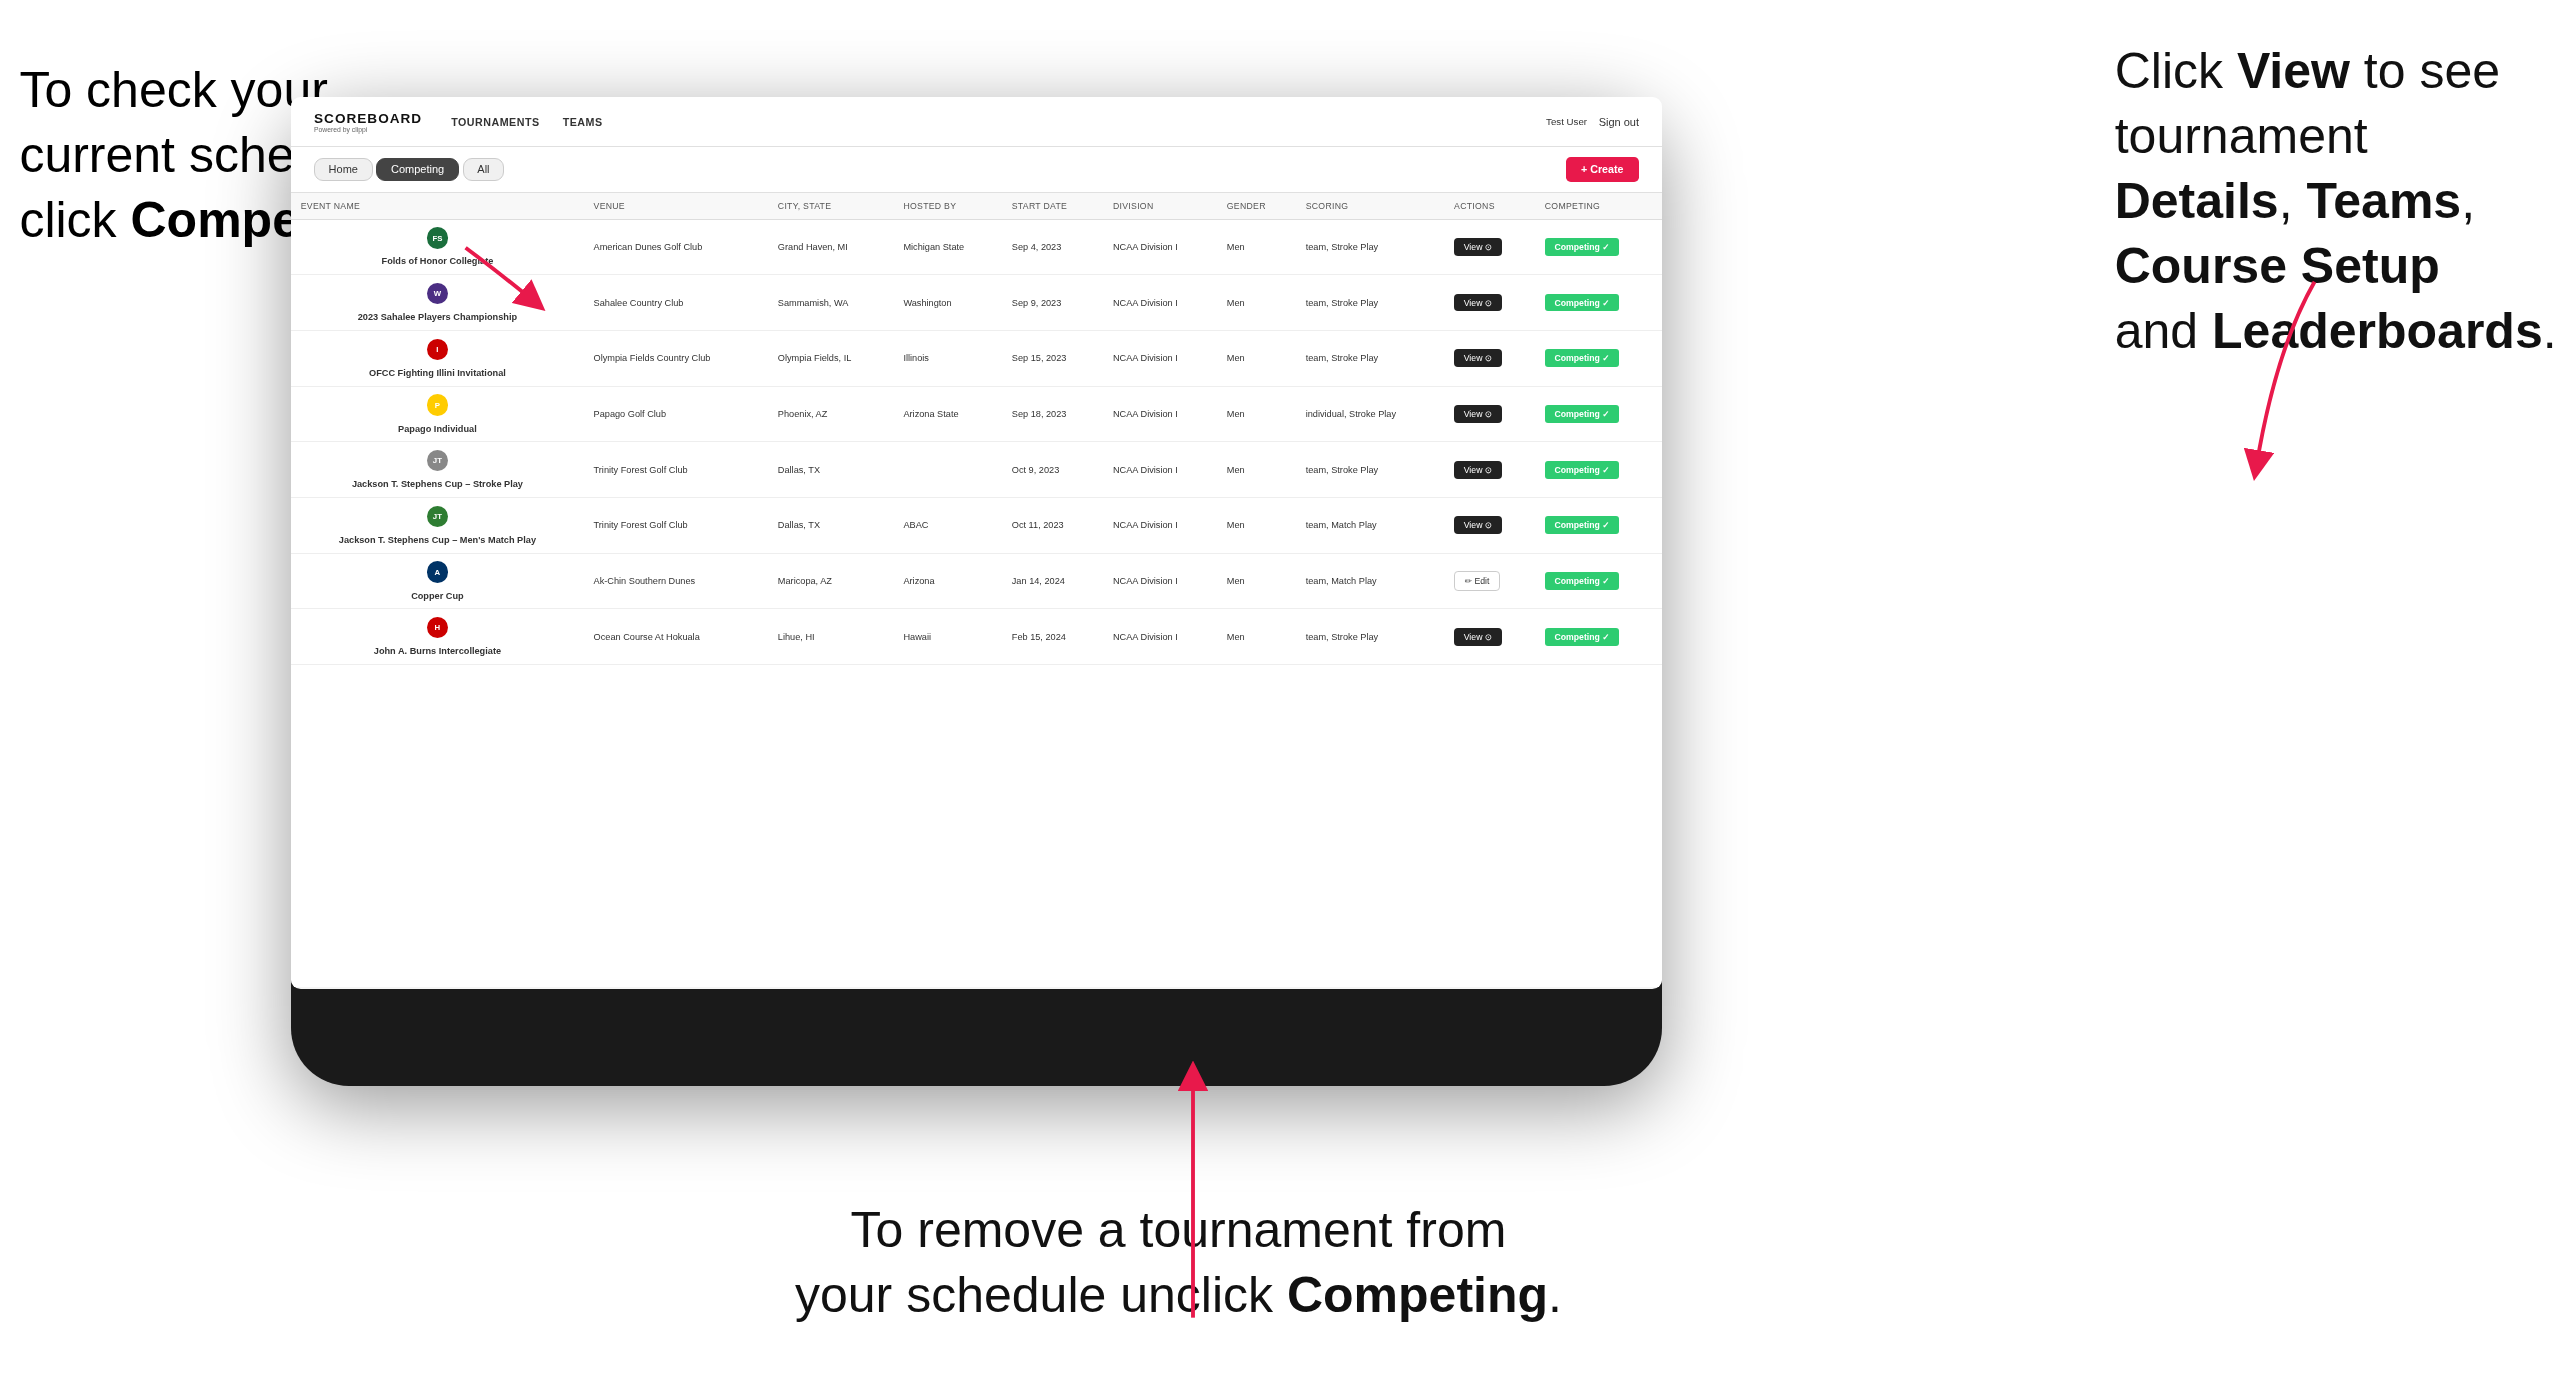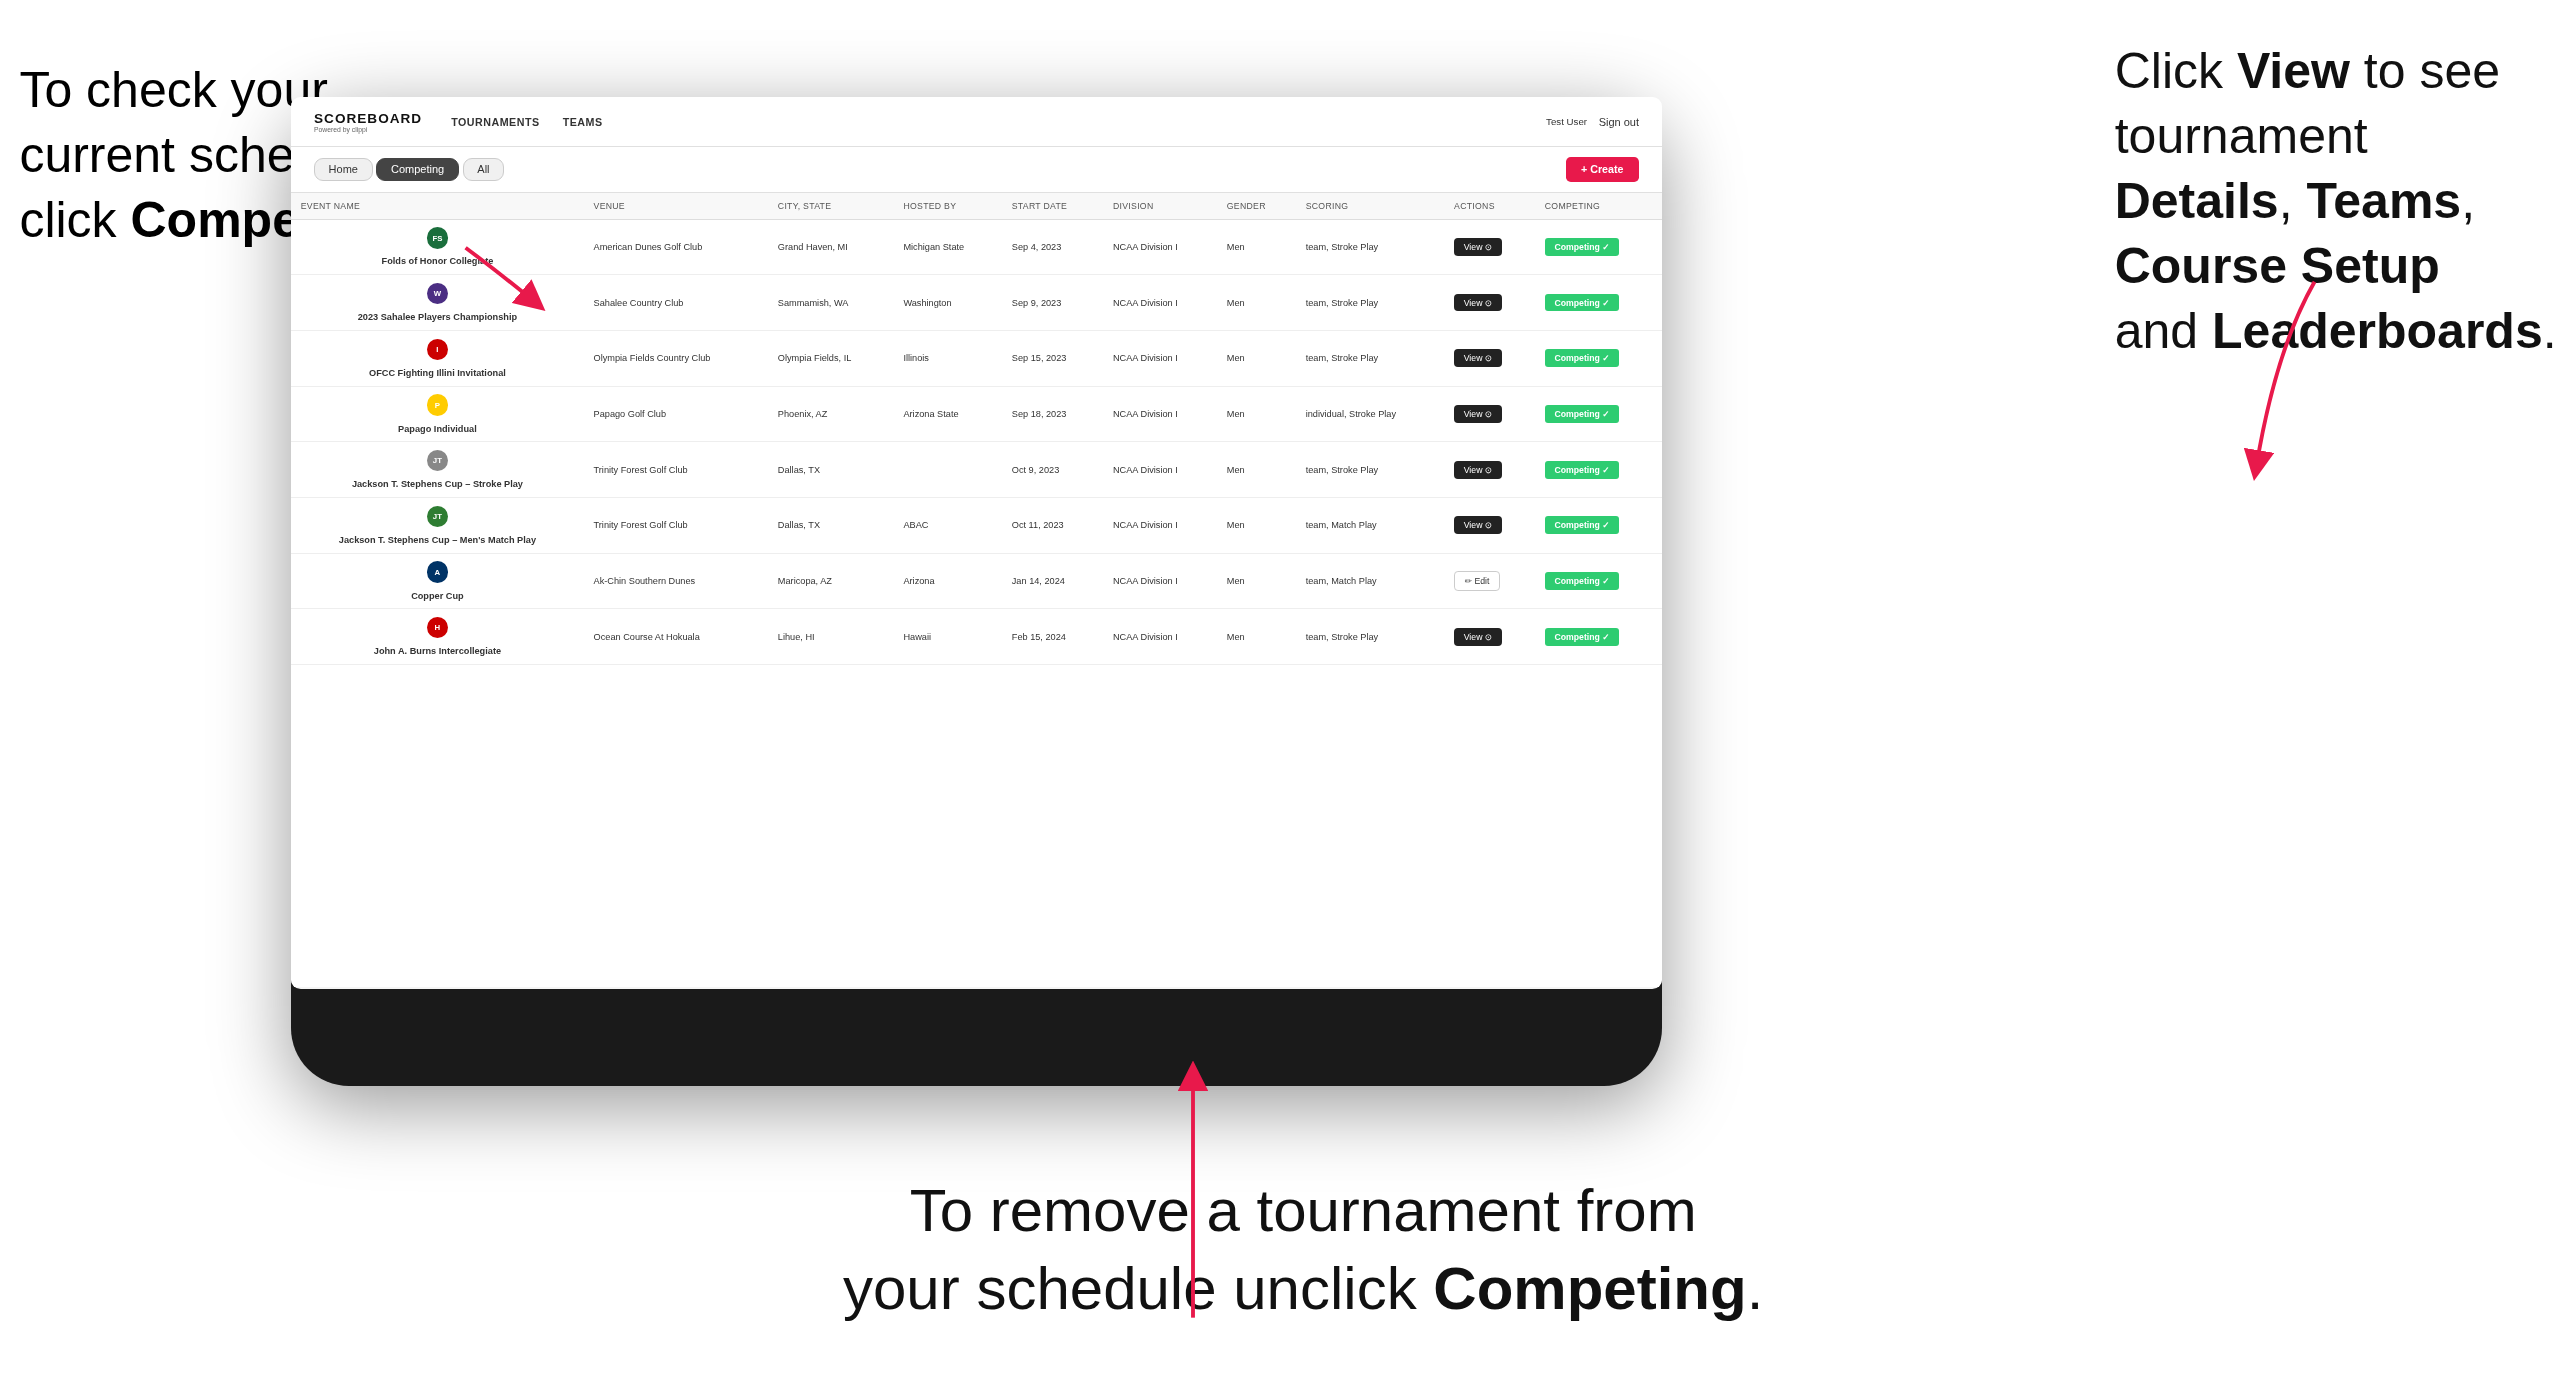--- a/index.html
+++ b/index.html
@@ -29,25 +29,24 @@
       font-size: 50px;
       line-height: 1.3;
       color: #111;
       max-width: 485px;
       text-align: left;
     }
     .annotation-bottom {
       position: absolute;
       bottom: 58px;
       left: 795px;
-      font-size: 60px;
+      font-size: 50px;
       line-height: 1.3;
       color: #111;
       text-align: center;
-      margin-left: 48px;
     }
 
     
     .tablet-frame {
       position: absolute;
       top: 97px;
       left: 291px;
       width: 1371px;
       height: 989px;
       background: #1a1a1a;

